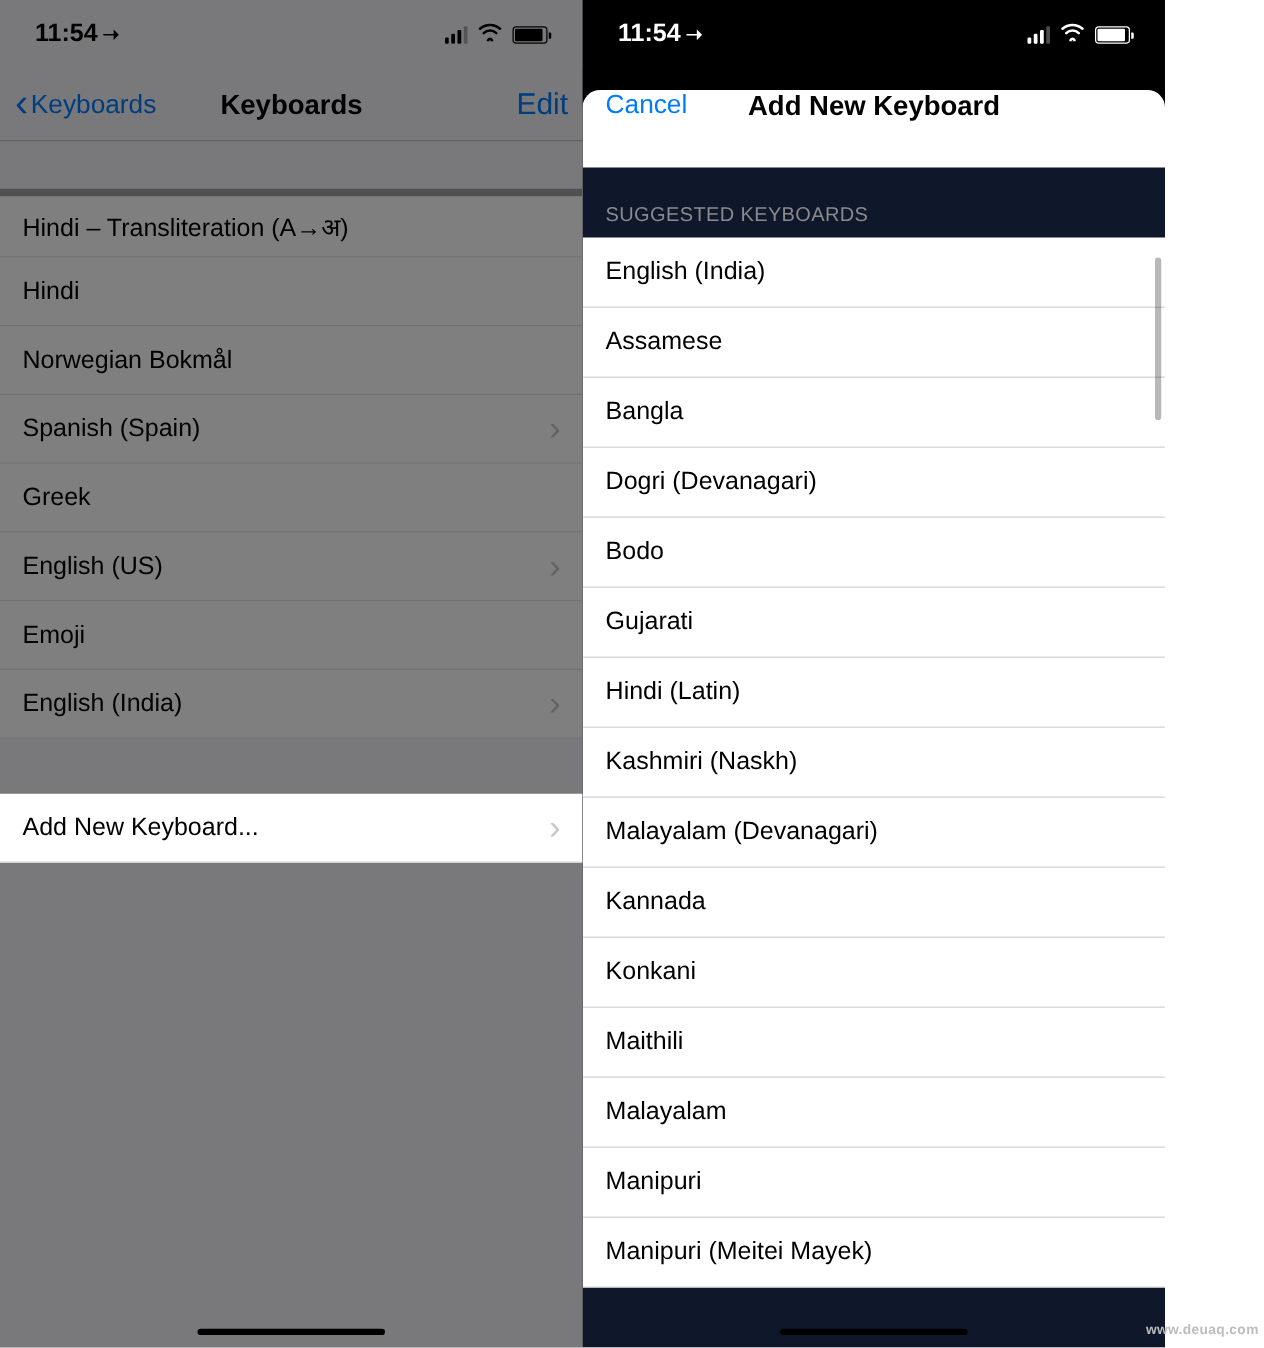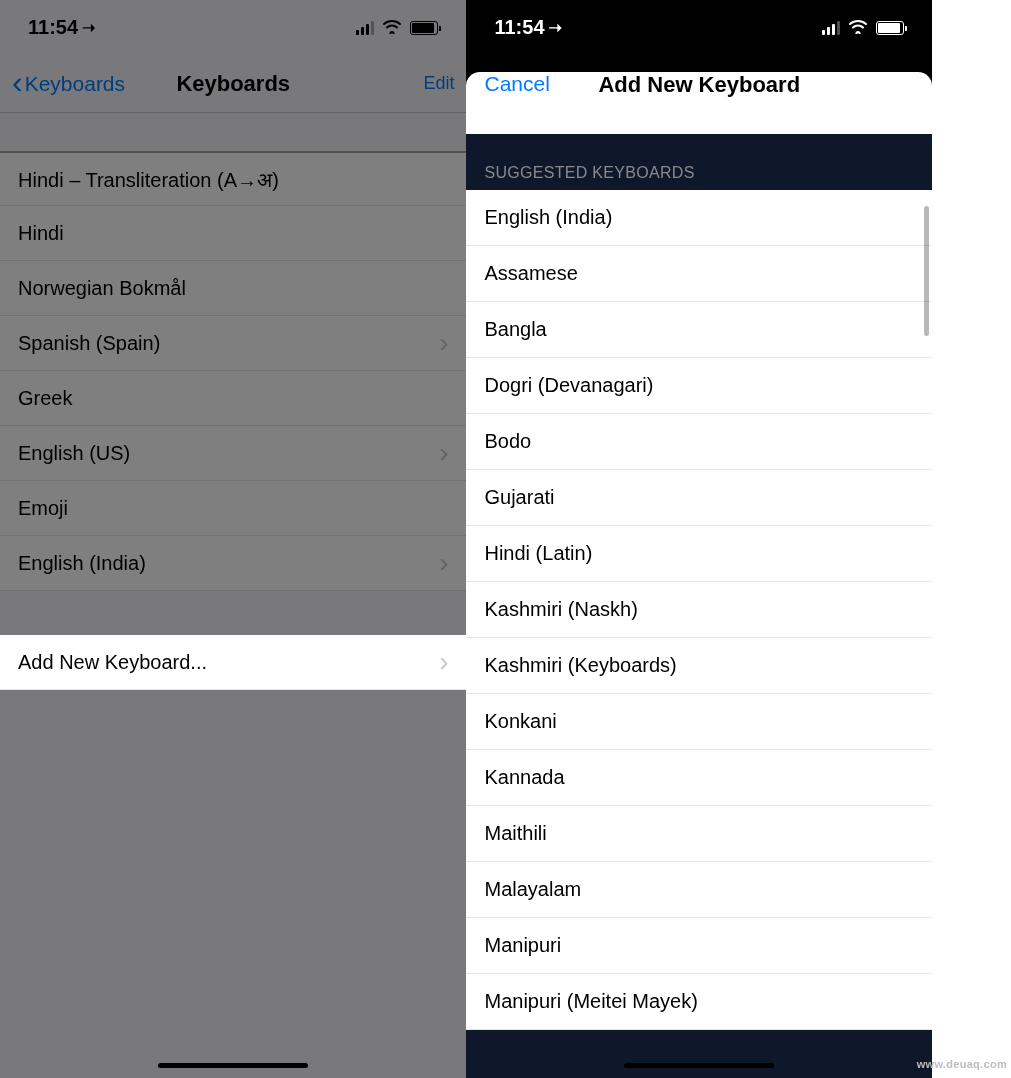--- a/index.html
+++ b/index.html
@@ -76,35 +76,35 @@
     font-size: 21px;
     display: flex;
     align-items: center;
     gap: 2px;
   }
   .nav-back-chevron { font-size: 32px; font-weight: 300; line-height:1; margin-top:-4px; }
   .nav-title {
     font-size: 22px; font-weight: 600; color: #000;
     position: absolute; left: 50%; transform: translateX(-50%);
   }
-  .nav-edit { color: #007aff; font-size: 18px; }
+  .nav-edit { color: #007aff; font-size: 24px; }
 
   .list-section { margin-top: 38px; }
   .cell {
     background: #fff;
     padding: 0 18px;
     height: 55px;
     display: flex;
     align-items: center;
     justify-content: space-between;
     font-size: 20px;
     color: #000;
     border-bottom: 1px solid #e5e5ea;
   }
-  .cell:first-child { border-top: 2px solid #a3a3a3; }
+  .cell:first-child { border-top: 6px solid #a3a3a3; }
   .chevron {
     color: #c7c7cc; font-size: 28px; font-weight: 300;
   }
   .section-gap { height: 44px; background: #f2f2f7; }
 
   .highlight-cell { position: relative; z-index: 20; }
 
   .home-indicator {
     position: absolute; bottom: 10px; left: 50%; transform: translateX(-50%);
     width: 150px; height: 5px; background: #000; border-radius: 3px; z-index:30;
@@ -301,27 +301,27 @@
         <div class="kb-cell">
             <span>Gujarati</span>
           </div>
         <div class="kb-cell">
             <span>Hindi (Latin)</span>
           </div>
         <div class="kb-cell">
             <span>Kashmiri (Naskh)</span>
           </div>
         <div class="kb-cell">
-            <span>Kashmiri (Keyboards)</span>
+            <span>Malayalam (Devanagari)</span>
+          </div>
+        <div class="kb-cell">
+            <span>Kannada</span>
           </div>
         <div class="kb-cell">
             <span>Konkani</span>
-          </div>
-        <div class="kb-cell">
-            <span>Kannada</span>
           </div>
         <div class="kb-cell">
             <span>Maithili</span>
           </div>
         <div class="kb-cell">
             <span>Malayalam</span>
           </div>
         <div class="kb-cell">
             <span>Manipuri</span>
           </div>

